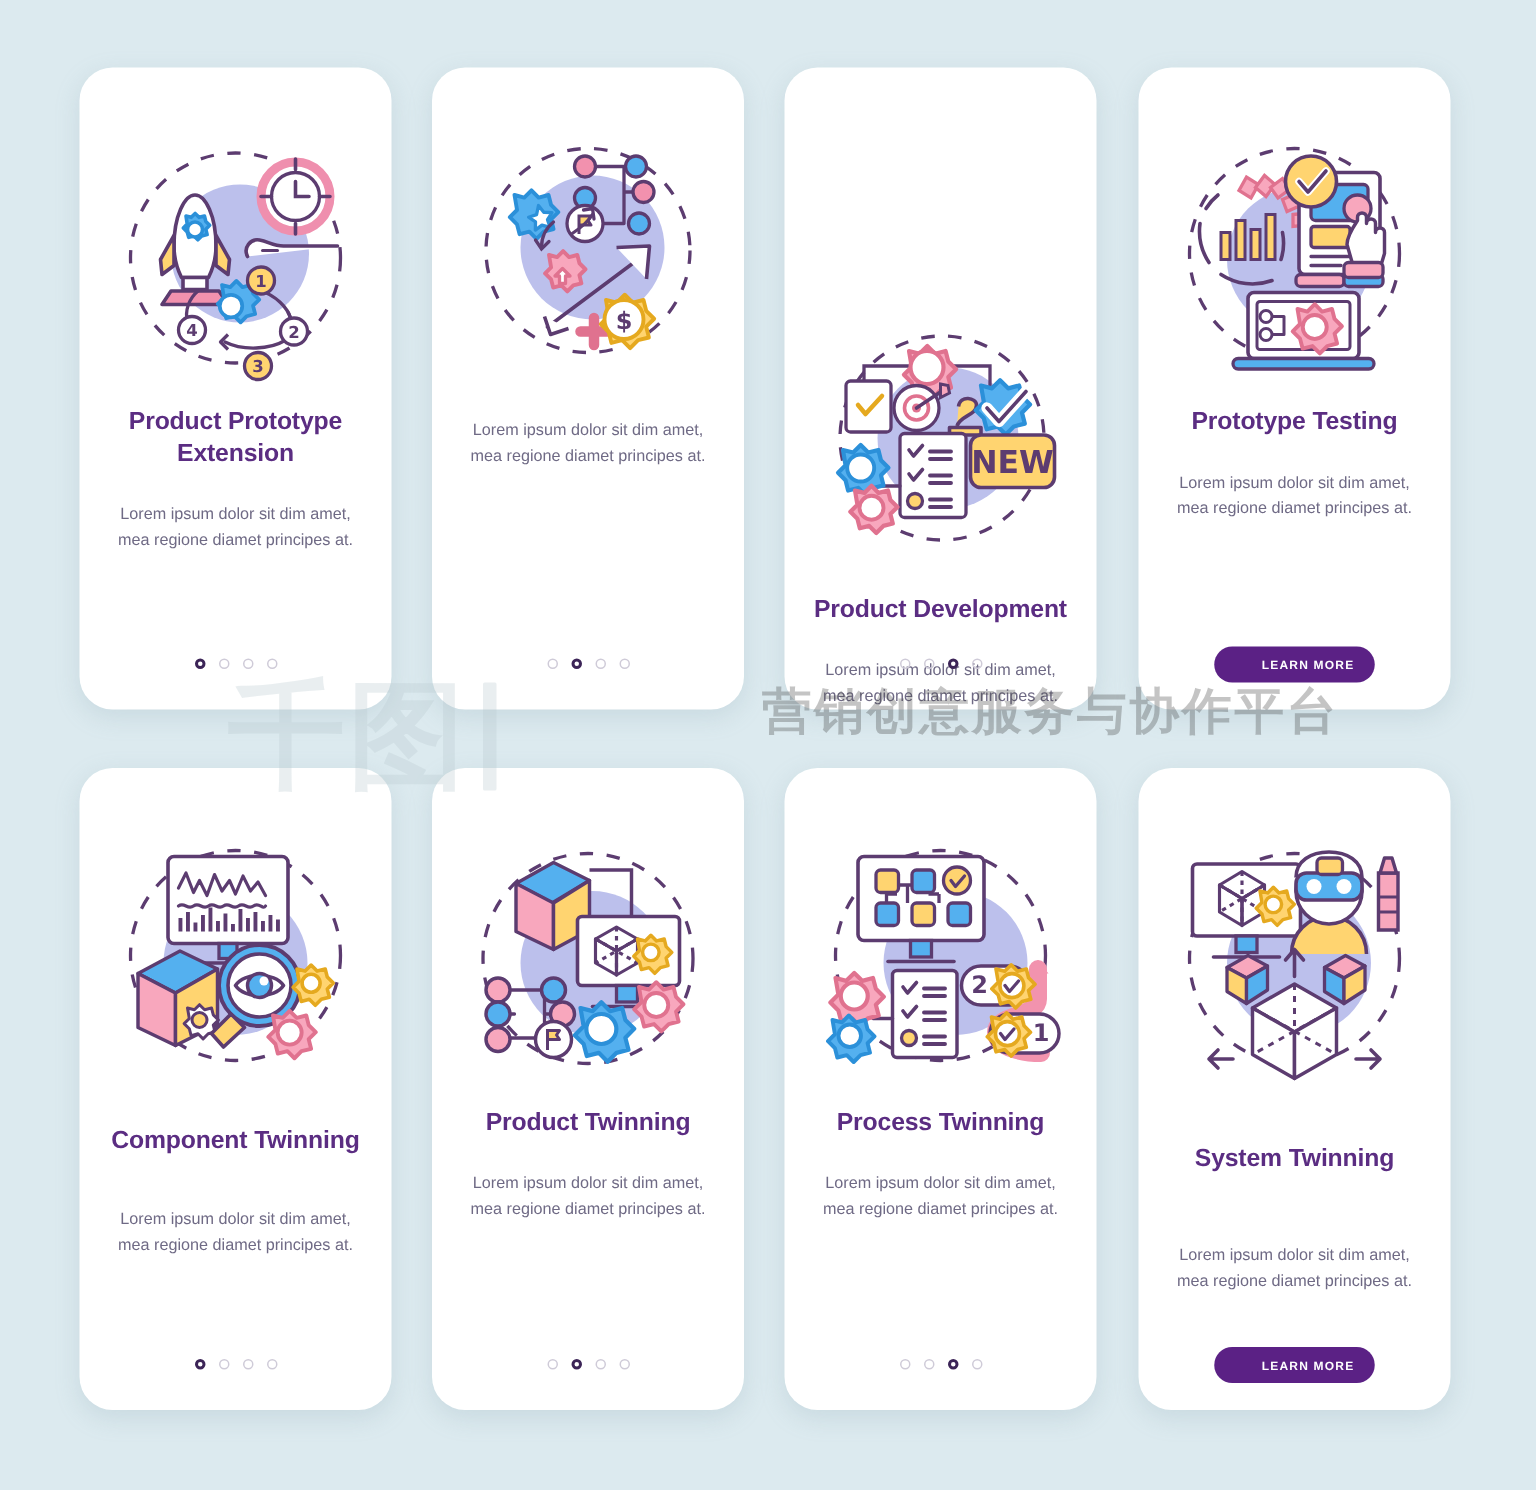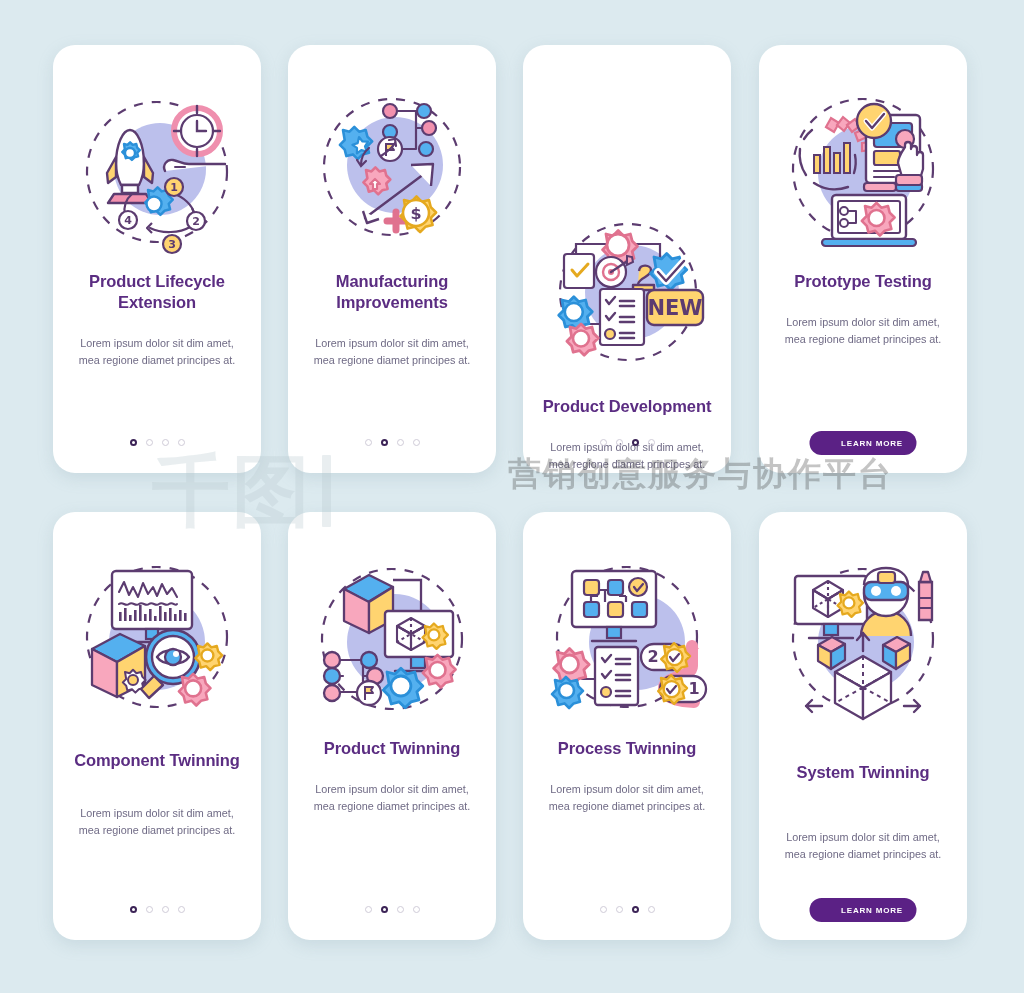--- a/index.html
+++ b/index.html
@@ -154,21 +154,21 @@
   <g>
     <circle cx="100" cy="157" r="9" fill="#ffd470" stroke="#5c3c70" stroke-width="2.2"></circle>
     <text x="100" y="161" font-family="DejaVu Sans, sans-serif" font-size="11" font-weight="bold" fill="#5c3c70" text-anchor="middle">3</text>
   </g>
   <g>
     <circle cx="56" cy="133" r="9" fill="#fff" stroke="#5c3c70" stroke-width="2.2"></circle>
     <text x="56" y="137" font-family="DejaVu Sans, sans-serif" font-size="11" font-weight="bold" fill="#5c3c70" text-anchor="middle">4</text>
   </g>
 </svg>
       </div>
-      <div class="card-title">Product Lifecycle Extension</div>
+      <div class="card-title">Product Prototype Extension</div>
       <div class="card-desc">Lorem ipsum dolor sit dim amet, mea regione diamet principes at.</div>
       <div class="dots">
         <span class="dot active"></span>
         <span class="dot"></span>
         <span class="dot"></span>
         <span class="dot"></span>
       </div>
     </div>
     <div class="card" style="left: 288px; top: 45px;">
       <div class="illo">
@@ -205,21 +205,20 @@
   <path d="M56 124l4 12 12-4" fill="#fff" stroke="#5c3c70" stroke-width="2.4" stroke-linejoin="round"></path>
   <path d="M104 78l22-1-2 22" fill="#fff" stroke="#5c3c70" stroke-width="2.4" stroke-linejoin="round"></path>
   <path d="M80 134h18M89 125v18" stroke="#e0728f" stroke-width="7" stroke-linecap="round"></path>
   <g stroke="#e5a91f" stroke-width="2.6" fill="#ffd470" stroke-linejoin="round">
     <path d="M98 115l7.2 1.8 5.3-5.3 5.3 5.3 7.2-1.8 1.8 7.2 5.3 5.3-5.3 5.3 1.8 7.2-7.2 1.8-5.3 5.3-5.3-5.3-7.2 1.8-1.8-7.2-5.3-5.3 5.3-5.3z" transform="translate(-1,-2)"></path>
   </g>
   <circle cx="109" cy="126" r="13" fill="#fff" stroke="#e5a91f" stroke-width="2.6"></circle>
   <text x="109" y="132" font-family="DejaVu Sans, sans-serif" font-size="16" font-weight="bold" fill="#5c3c70" text-anchor="middle">$</text>
 </svg>
       </div>
-      <div class="card-title">Manufacturing Improvements</div>
       <div class="card-desc">Lorem ipsum dolor sit dim amet, mea regione diamet principes at.</div>
       <div class="dots">
         <span class="dot"></span>
         <span class="dot active"></span>
         <span class="dot"></span>
         <span class="dot"></span>
       </div>
     </div>
     <div class="card" style="left: 523px; top: 45px; justify-content: flex-end;">
       <div class="illo">

